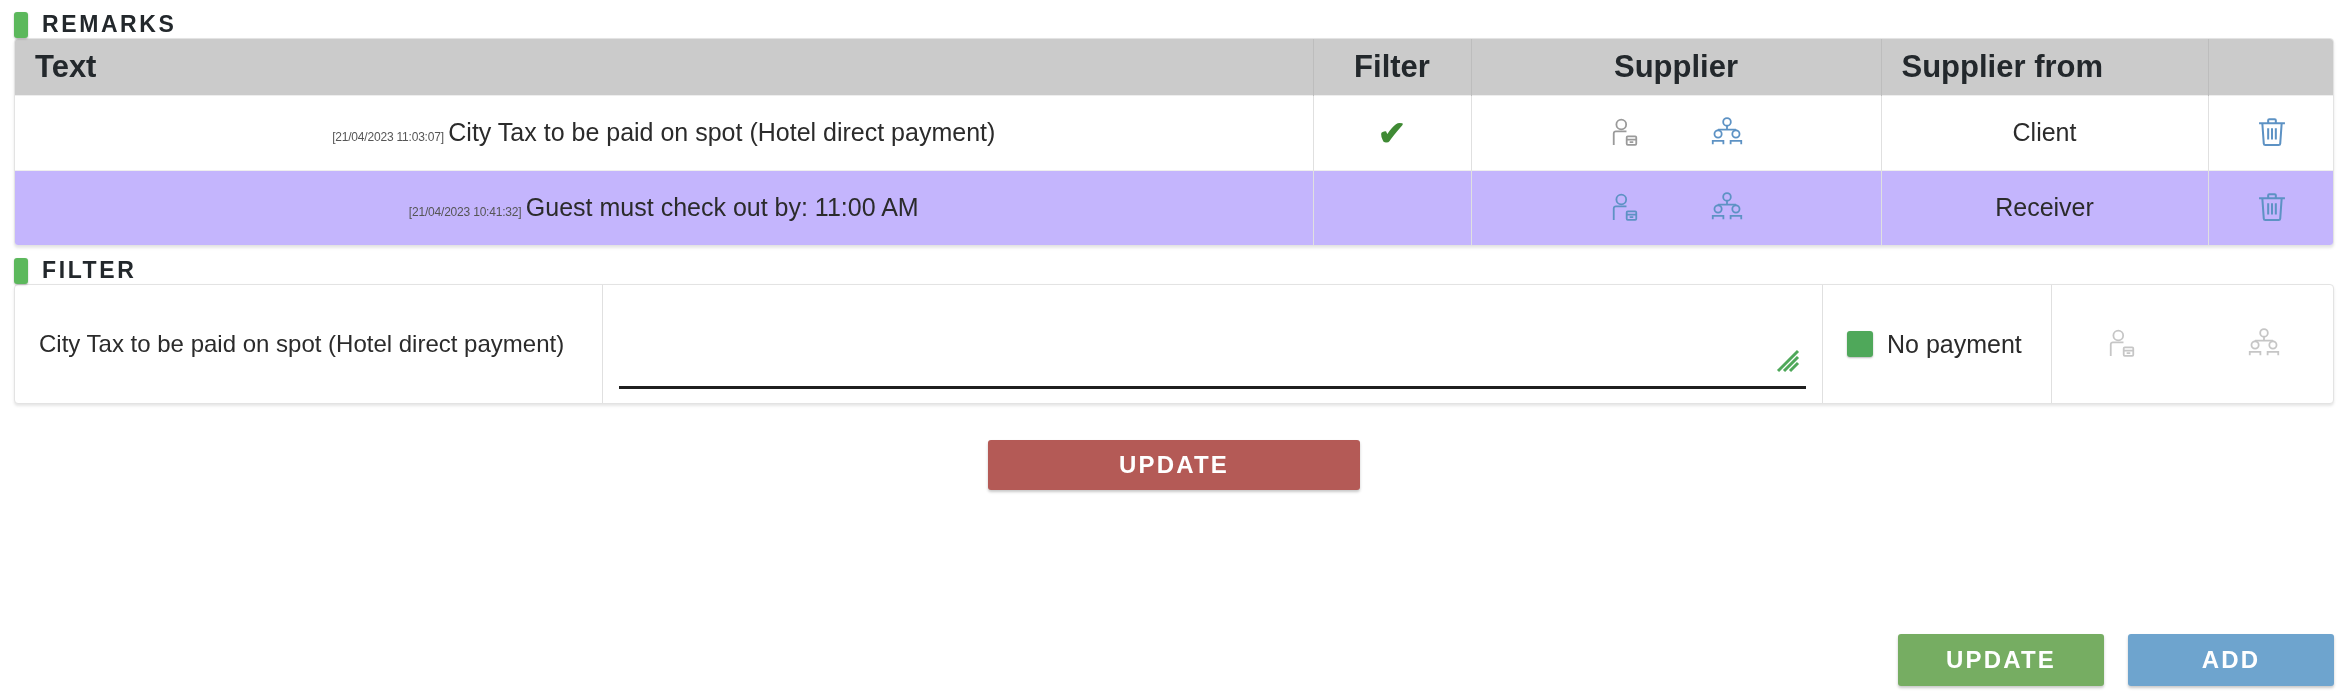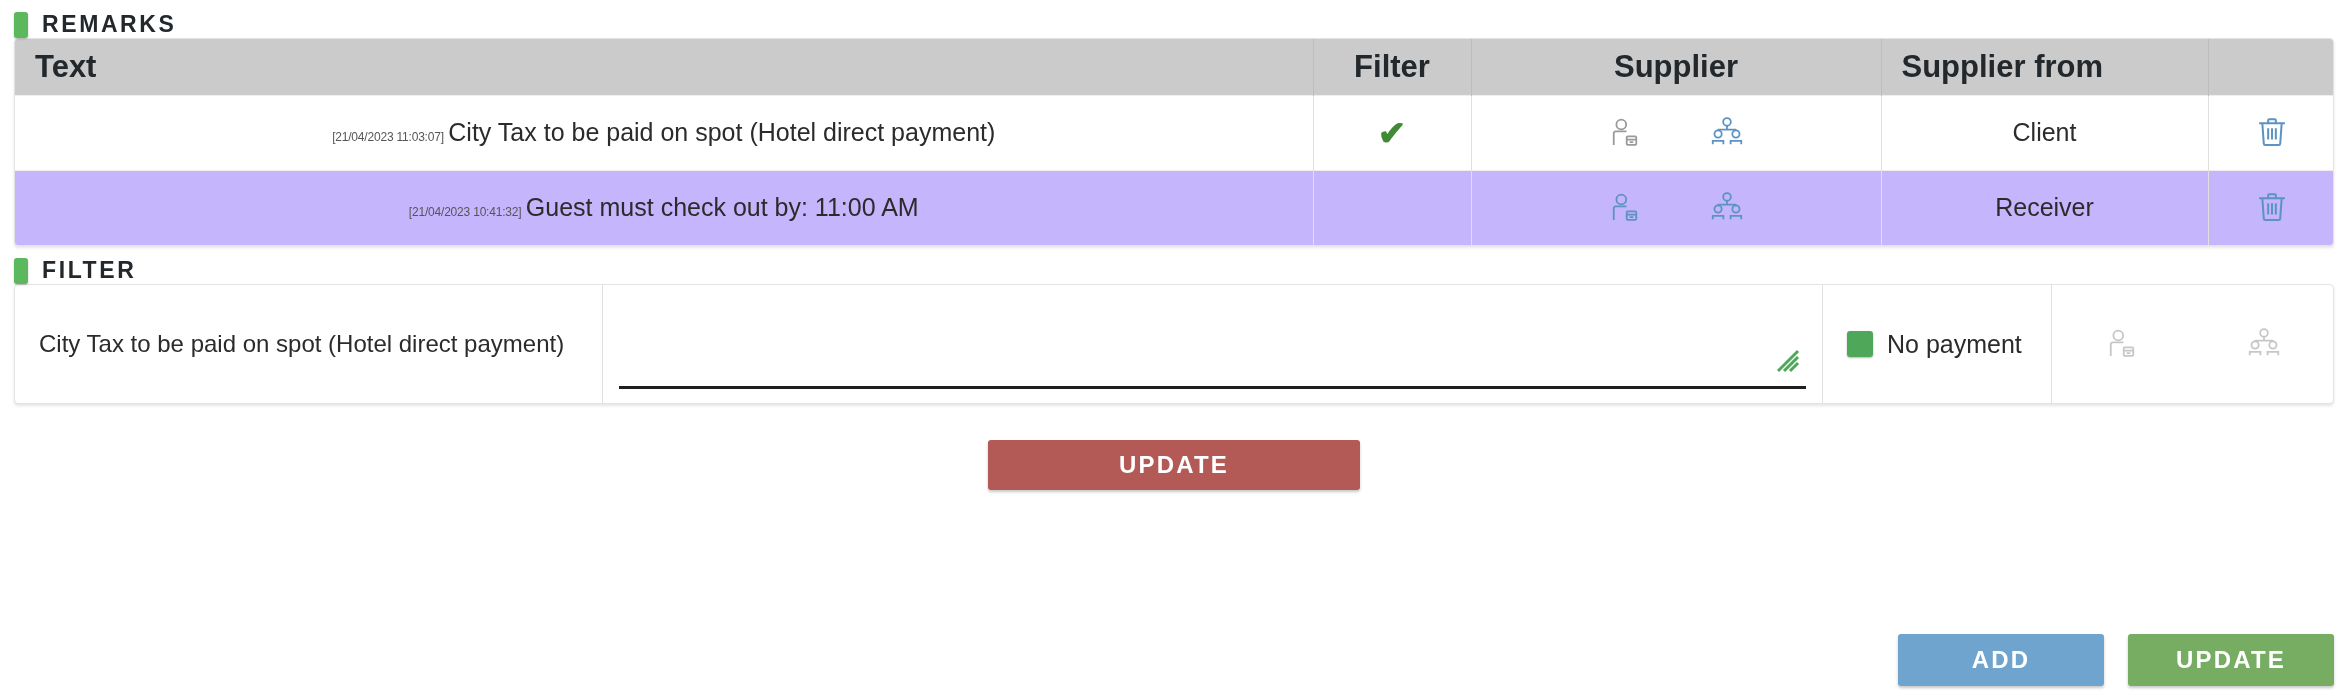--- a/index.html
+++ b/index.html
@@ -379,17 +379,17 @@
         </svg>
       </span>
     </div>
   </div>
 
   <div class="close-row">
     <button class="btn btn-close">UPDATE</button>
   </div>
 
   <div class="bottom-row">
+    <button class="btn btn-update">UPDATE</button>
     <button class="btn btn-add">ADD</button>
-    <button class="btn btn-update">UPDATE</button>
   </div>
 
 </div>
 
 </body></html>

